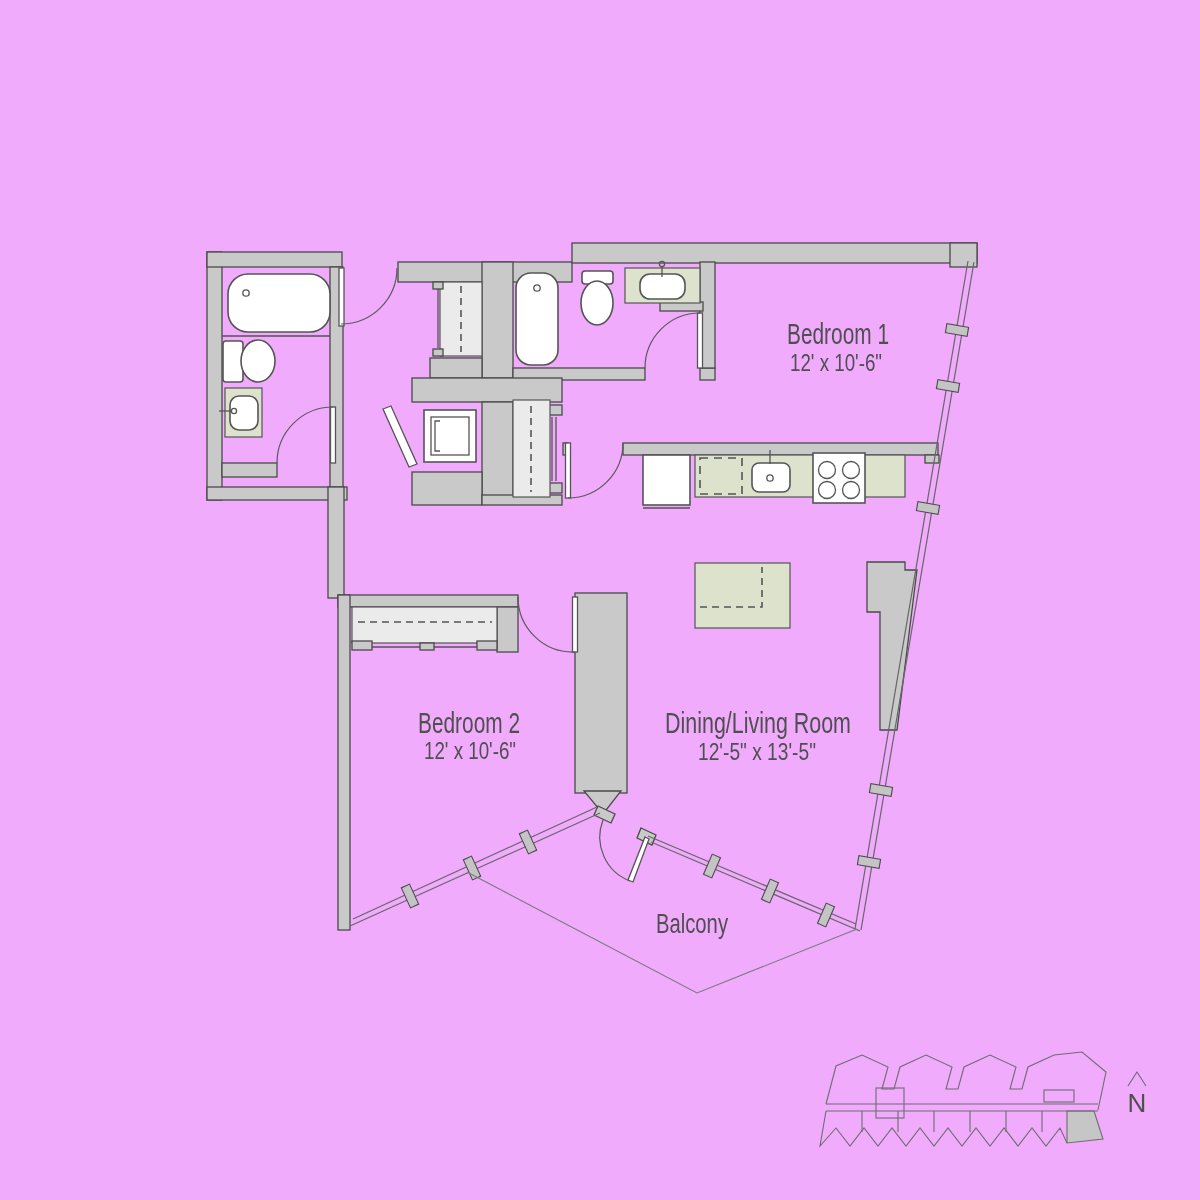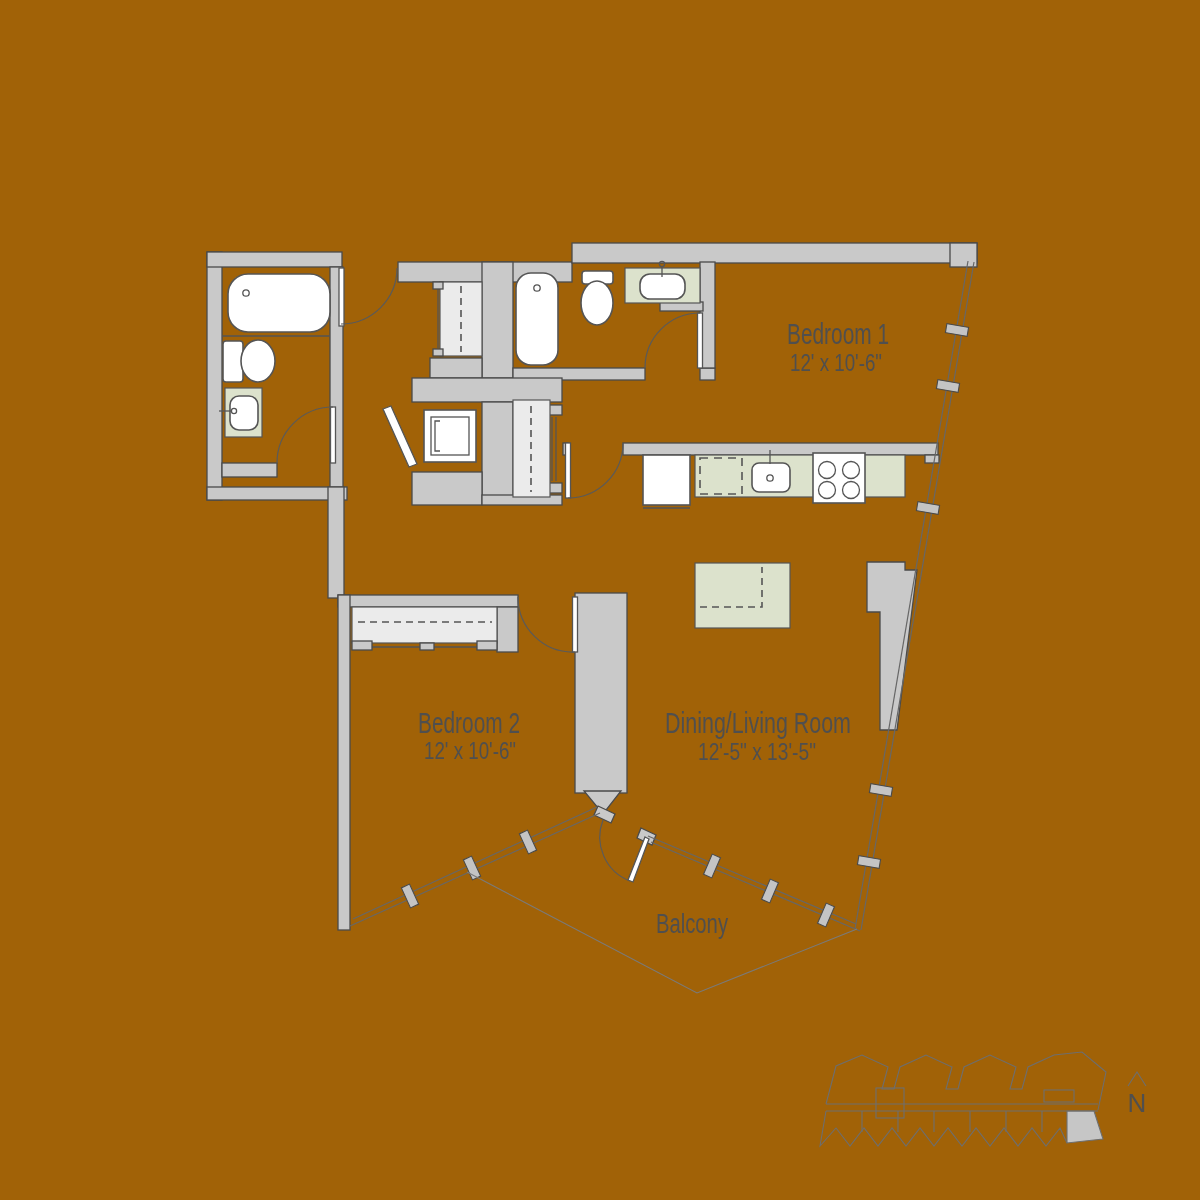--- a/index.html
+++ b/index.html
@@ -1,16 +1,16 @@
 <!DOCTYPE html>
 <html style="--c-wall: #c9c9c9; --c-wall_stroke: #4a4a4a; --c-green: #dce2cc; --c-closet: #ebebeb; --c-line: #5a5a5a; --c-text: #4f4f4f; --c-balcony_line: #7a7a7a; --c-keyplan_line: #6e6e6e; --c-keyplan_highlight: #c6c6c6;"><head>
 <meta charset="utf-8">
 <style>
   html,body{margin:0;padding:0;background:#ffffff;}
-  .stage{position:relative;width:1200px;height:1200px;background:#a16207;overflow:hidden;
+  .stage{position:relative;width:1200px;height:1200px;background:#f0abfc;overflow:hidden;
          font-family:"Liberation Sans", sans-serif;}
   svg{display:block}
   
   .wall{fill:var(--c-wall,#c9c9c9);stroke:var(--c-wall_stroke,#4a4a4a);stroke-width:1.3;}
   
   .fix{fill:#ffffff;stroke:#555;stroke-width:1.6;}
   .fixthin{fill:none;stroke:#555;stroke-width:1.3;}
   .green{fill:var(--c-green,#dce2cc);stroke:#555;stroke-width:1.2;}
   .closet{fill:var(--c-closet,#ebebeb);stroke:#555;stroke-width:1.2;}
   .rod{fill:none;stroke:#555;stroke-width:1.6;stroke-dasharray:7 5;}

